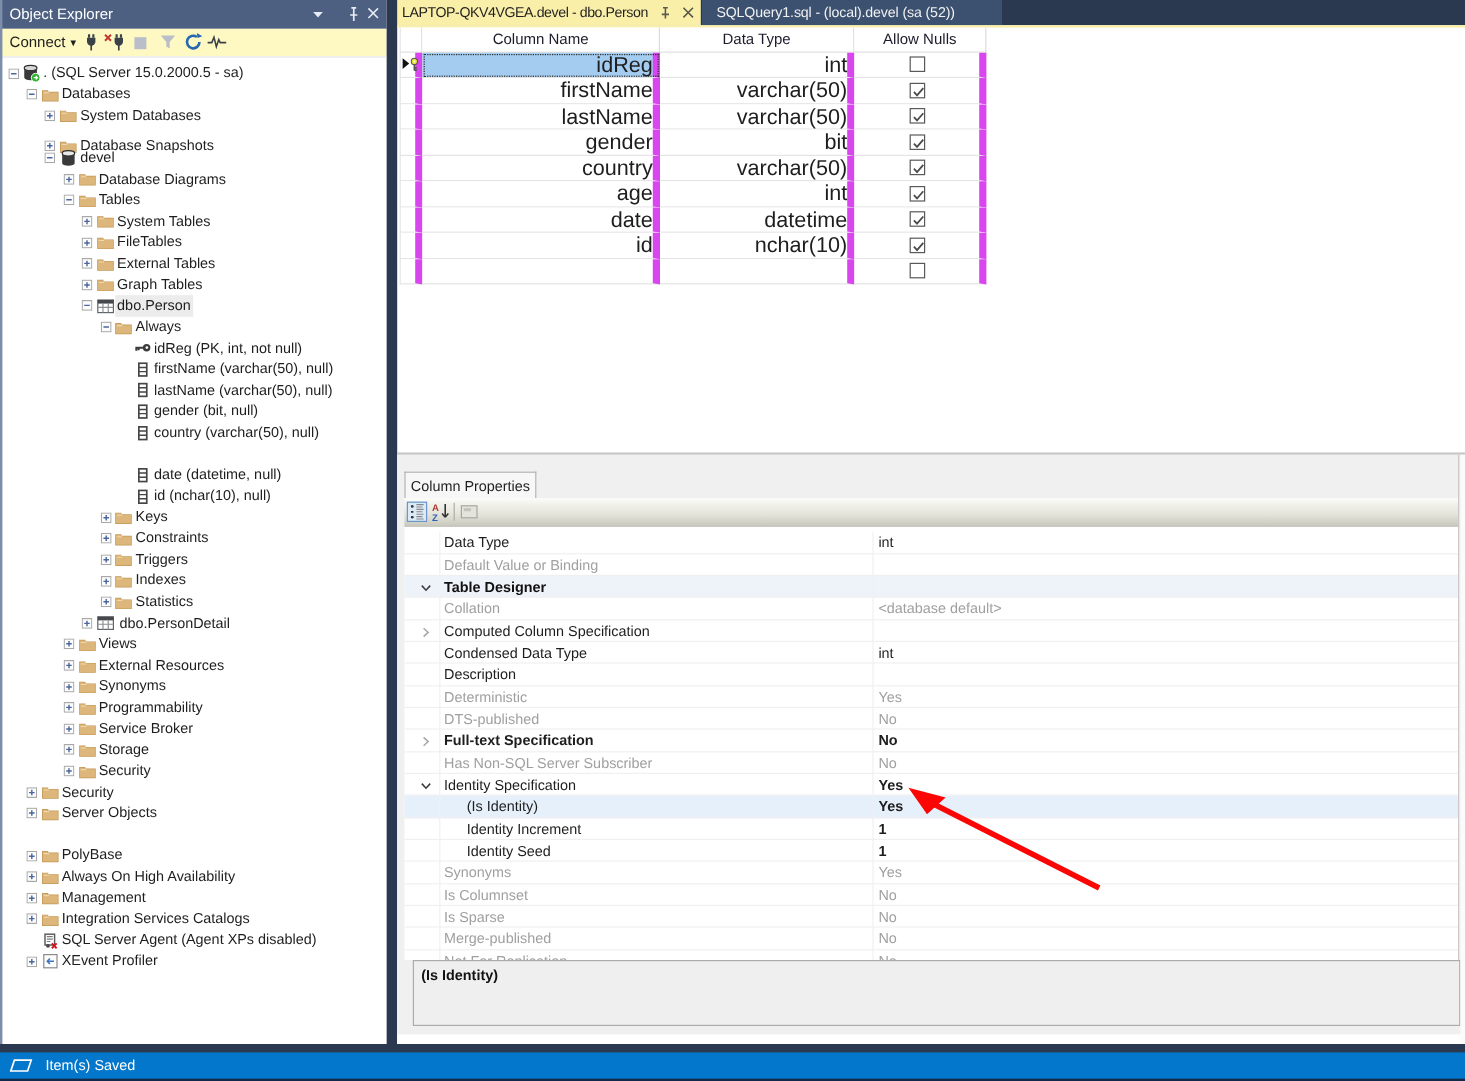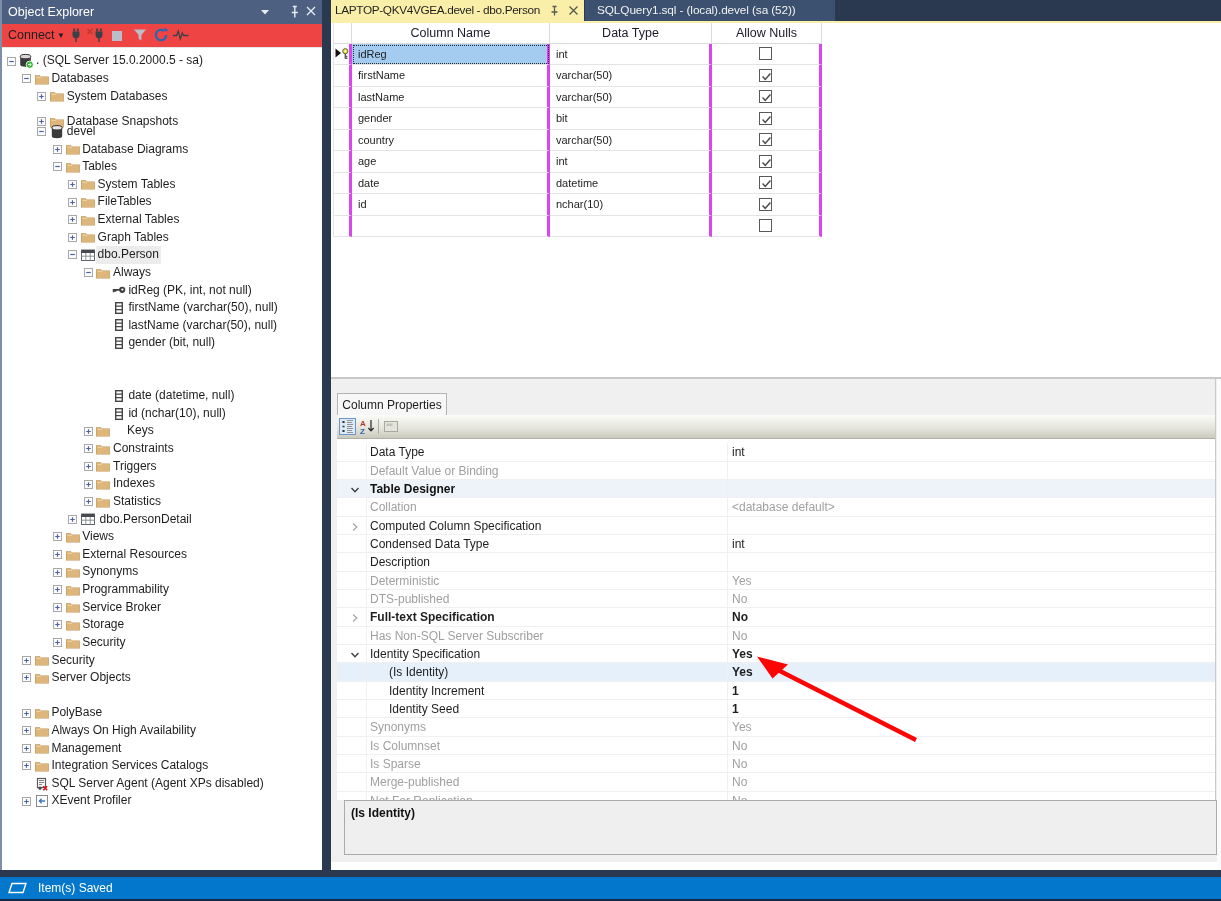--- a/index.html
+++ b/index.html
@@ -1,21 +1,21 @@
 <!DOCTYPE html>
 <html><head><meta charset="utf-8"><style>
 * { margin:0; padding:0; box-sizing:border-box; }
 html,body { width:1221px; height:901px; overflow:hidden; background:#2a3950;
   font-family:"Liberation Sans",sans-serif; font-size:12px; color:#1e1e1e;
   -webkit-font-smoothing:antialiased; }
 .abs { position:absolute; }
 .gh { position:absolute; background:#fff; border-right:1px solid #dcdcdc; border-bottom:1px solid #dcdcdc;
   text-align:center; line-height:20px; font-size:12.5px; color:#1b1b2b; }
-.gc { position:absolute; background:#fff; border-right:3px solid #d946ef; border-bottom:1px solid #e4e4e4;
-  font-size:11px; line-height:21px; padding-left:6px; white-space:nowrap; }
+.gc { position:absolute; background:#fff; border-right:6px solid #d946ef; border-bottom:1px solid #e4e4e4;
+  font-size:18px; line-height:21px; padding-left:6px; white-space:nowrap;text-align:right; }
 .gcn { padding-left:0; }
 .gsel { background:#a3ccf0; outline:1px dotted #2a2a2a; outline-offset:-2px; }
 .cb { display:block; width:13px; height:13px; border:1.5px solid #595959; background:#fff; margin:3.5px auto 0; }
 .pk { color:#1e1e1e; font-size:12px; }
 .pg { color:#a0a0a0; font-size:12px; }
 .pb { color:#1e1e1e; font-size:12px; font-weight:bold; }
 .pcat { color:#111; font-size:12px; font-weight:bold; }
 </style></head>
 <body>
 
@@ -30,21 +30,21 @@
         <svg width="12" height="14" viewBox="0 0 12 14" style="display:block">
           <path d="M5.8 1.5 h4 M7.8 1.5 v6 M4.8 7.5 h6 M7.8 7.5 v5" stroke="#e8ecf4" stroke-width="1.4" fill="none"></path>
         </svg>
       </span>
     <span class="abs" style="left:305px;top:5px">
         <svg width="12" height="12" viewBox="0 0 12 12" style="display:block">
           <path d="M2 2 l8 8 M10 2 l-8 8" stroke="#e8ecf4" stroke-width="1.3"></path>
         </svg>
       </span>
   </div>
-  <div class="abs" style="left:0;top:24px;width:322px;height:23px;background:#ef4444">
+  <div class="abs" style="left:0;top:24px;width:322px;height:23px;background:#fef9c3">
     <span class="abs" style="left:8px;top:0;line-height:23px;font-size:12.5px;color:#1e1e1e">Connect</span>
     <span class="abs" style="left:57px;top:0;line-height:23px;font-size:8px;color:#1e1e1e">▼</span>
     <span class="abs" style="left:69px;top:3px">
         <svg width="17" height="17" viewBox="0 0 17 17" style="display:block">
           <path d="M5.2 1.5 v3 M8.8 1.5 v3" stroke="#3a4147" stroke-width="1.8"></path>
           <path d="M3.5 4.5 h7 v3.2 a3.5 3.5 0 0 1 -7 0 z" fill="#3a4147"></path>
           <path d="M6.3 10 h1.4 v5 h-1.4 z" fill="#3a4147"></path>
         </svg>
       </span>
     <span class="abs" style="left:86px;top:3px">
@@ -312,20 +312,29 @@
       </div>
       <div style="position:absolute;left:0;top:286.3px;width:322px;height:17.62px">
         <div style="position:absolute;left:110.7px;top:0.8px">
           <svg width="16" height="16" viewBox="0 0 16 16" style="display:block">
             <rect x="4.7" y="2.7" width="6.6" height="10.6" fill="#fff" stroke="#454545" stroke-width="1.4"></rect>
             <path d="M4.7 6.2 h6.6 M4.7 9.7 h6.6" stroke="#454545" stroke-width="1.2"></path>
           </svg>
         </div>
         <div style="position:absolute;left:126.4px;top:0;height:17.62px;line-height:17.62px;padding:0 2px;white-space:nowrap">gender (bit, null)</div>
       </div>
+      <div style="position:absolute;left:0;top:303.9px;width:322px;height:17.62px">
+        <div style="position:absolute;left:110.7px;top:0.8px">
+          <svg width="16" height="16" viewBox="0 0 16 16" style="display:block">
+            <rect x="4.7" y="2.7" width="6.6" height="10.6" fill="#fff" stroke="#454545" stroke-width="1.4"></rect>
+            <path d="M4.7 6.2 h6.6 M4.7 9.7 h6.6" stroke="#454545" stroke-width="1.2"></path>
+          </svg>
+        </div>
+        <div style="position:absolute;left:126.4px;top:0;height:17.62px;line-height:17.62px;padding:0 2px;white-space:nowrap">country (varchar(50), null)</div>
+      </div>
       <div style="position:absolute;left:0;top:339.2px;width:322px;height:17.62px">
         <div style="position:absolute;left:110.7px;top:0.8px">
           <svg width="16" height="16" viewBox="0 0 16 16" style="display:block">
             <rect x="4.7" y="2.7" width="6.6" height="10.6" fill="#fff" stroke="#454545" stroke-width="1.4"></rect>
             <path d="M4.7 6.2 h6.6 M4.7 9.7 h6.6" stroke="#454545" stroke-width="1.2"></path>
           </svg>
         </div>
         <div style="position:absolute;left:126.4px;top:0;height:17.62px;line-height:17.62px;padding:0 2px;white-space:nowrap">date (datetime, null)</div>
       </div>
       <div style="position:absolute;left:0;top:356.8px;width:322px;height:17.62px">
@@ -344,21 +353,21 @@
             <path d="M2.2 4.5 h4.6 M4.5 2.2 v4.6" stroke="#4a66a0" stroke-width="1.2"></path>
           </svg>
         </div>
         <div style="position:absolute;left:95.3px;top:0.8px">
           <svg width="16" height="16" viewBox="0 0 16 16" style="display:block">
             <path d="M1 4.2 h5.2 v1.3 h8.6 V13.6 H1 z" fill="#c49654"></path>
             <path d="M1.6 4.8 h4.2 v1.2 h8.4 V13 H1.6 z" fill="#dcb67a"></path>
             <path d="M2.4 5.9 h4.5 v0.9 h-4.5 z" fill="#efd9ac"></path>
           </svg>
         </div>
-        <div style="position:absolute;left:111.0px;top:0;height:17.62px;line-height:17.62px;padding:0 16px;white-space:nowrap">Keys</div>
+        <div style="position:absolute;left:111.0px;top:0;height:17.62px;line-height:17.62px;padding:0 2px;white-space:nowrap">Keys</div>
       </div>
       <div style="position:absolute;left:0;top:392.0px;width:322px;height:17.62px">
         <div style="position:absolute;left:83.5px;top:4.3px">
           <svg width="9" height="9" viewBox="0 0 9 9" style="display:block">
             <rect x="0.5" y="0.5" width="8" height="8" fill="#fcfcfc" stroke="#a8a8a8"></rect>
             <path d="M2.2 4.5 h4.6 M4.5 2.2 v4.6" stroke="#4a66a0" stroke-width="1.2"></path>
           </svg>
         </div>
         <div style="position:absolute;left:95.3px;top:0.8px">
           <svg width="16" height="16" viewBox="0 0 16 16" style="display:block">

